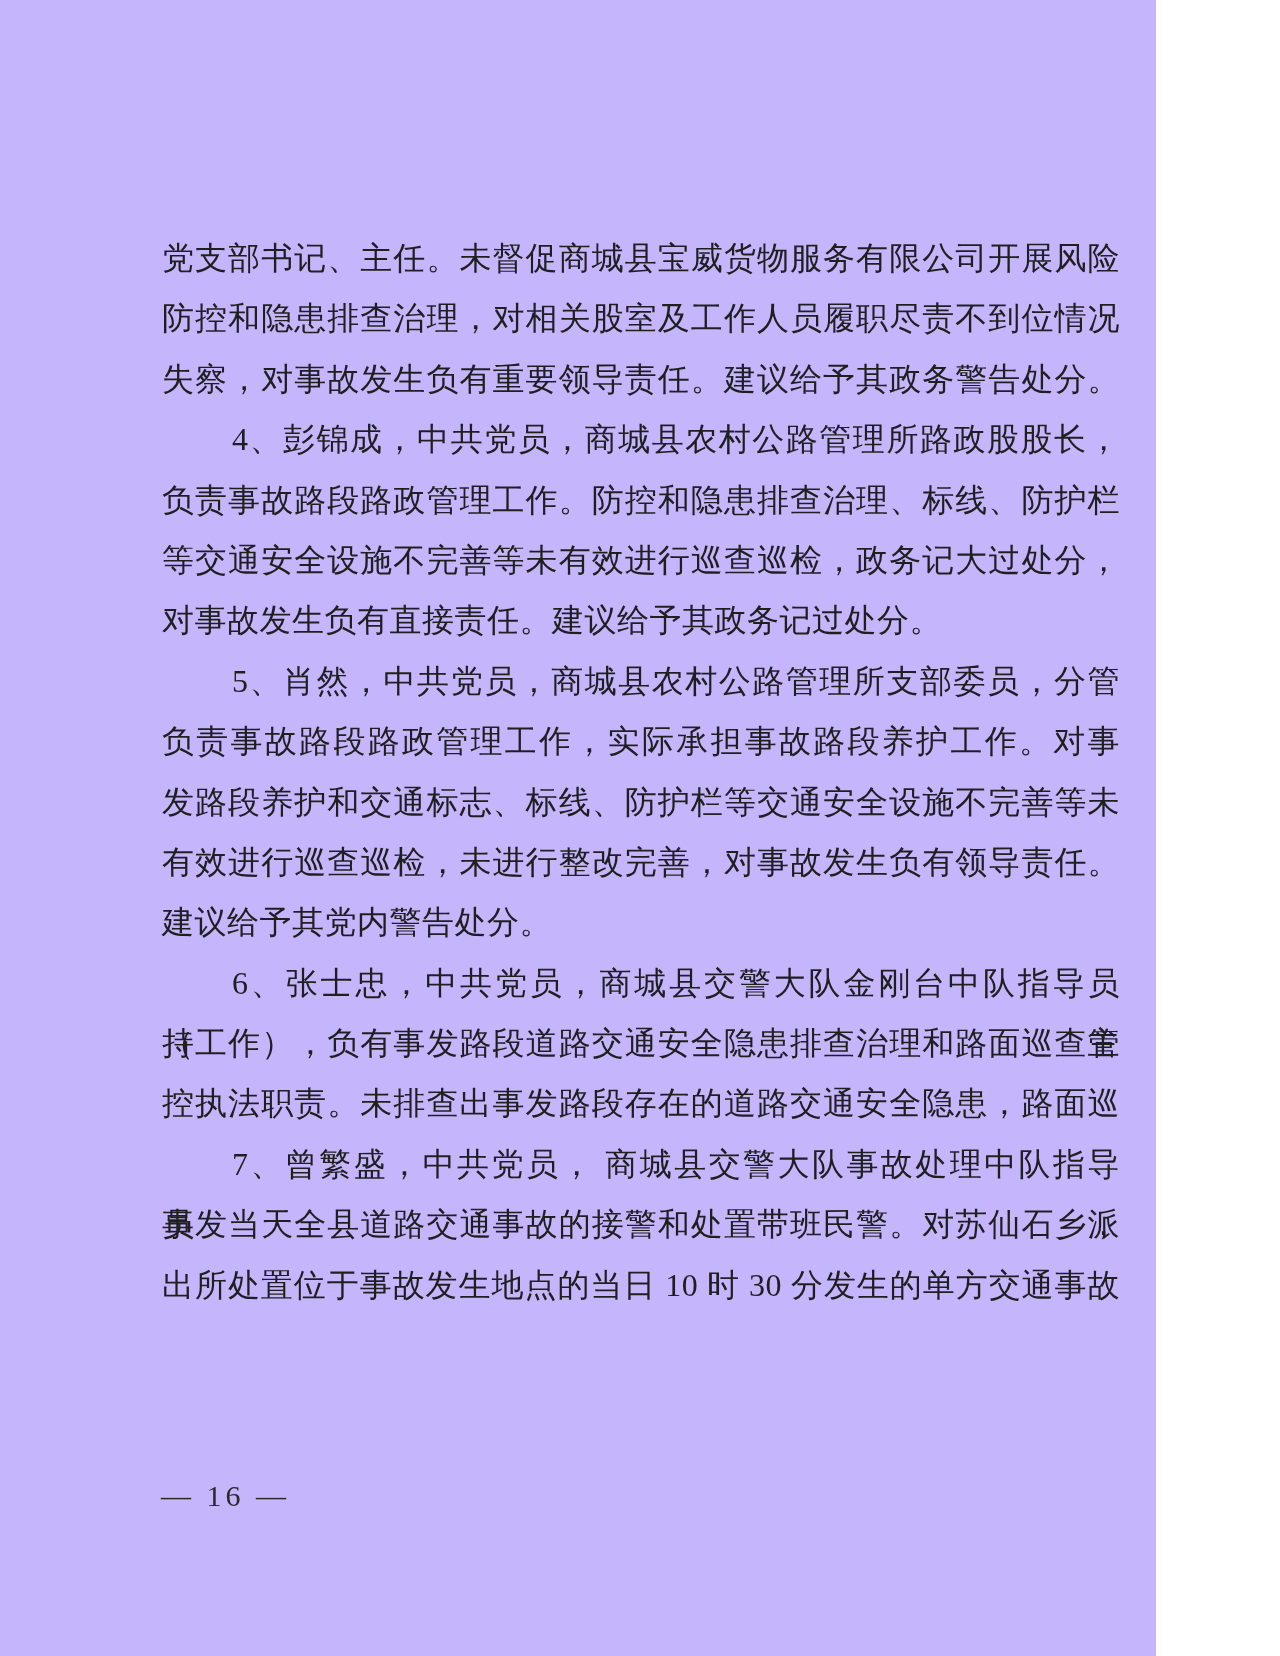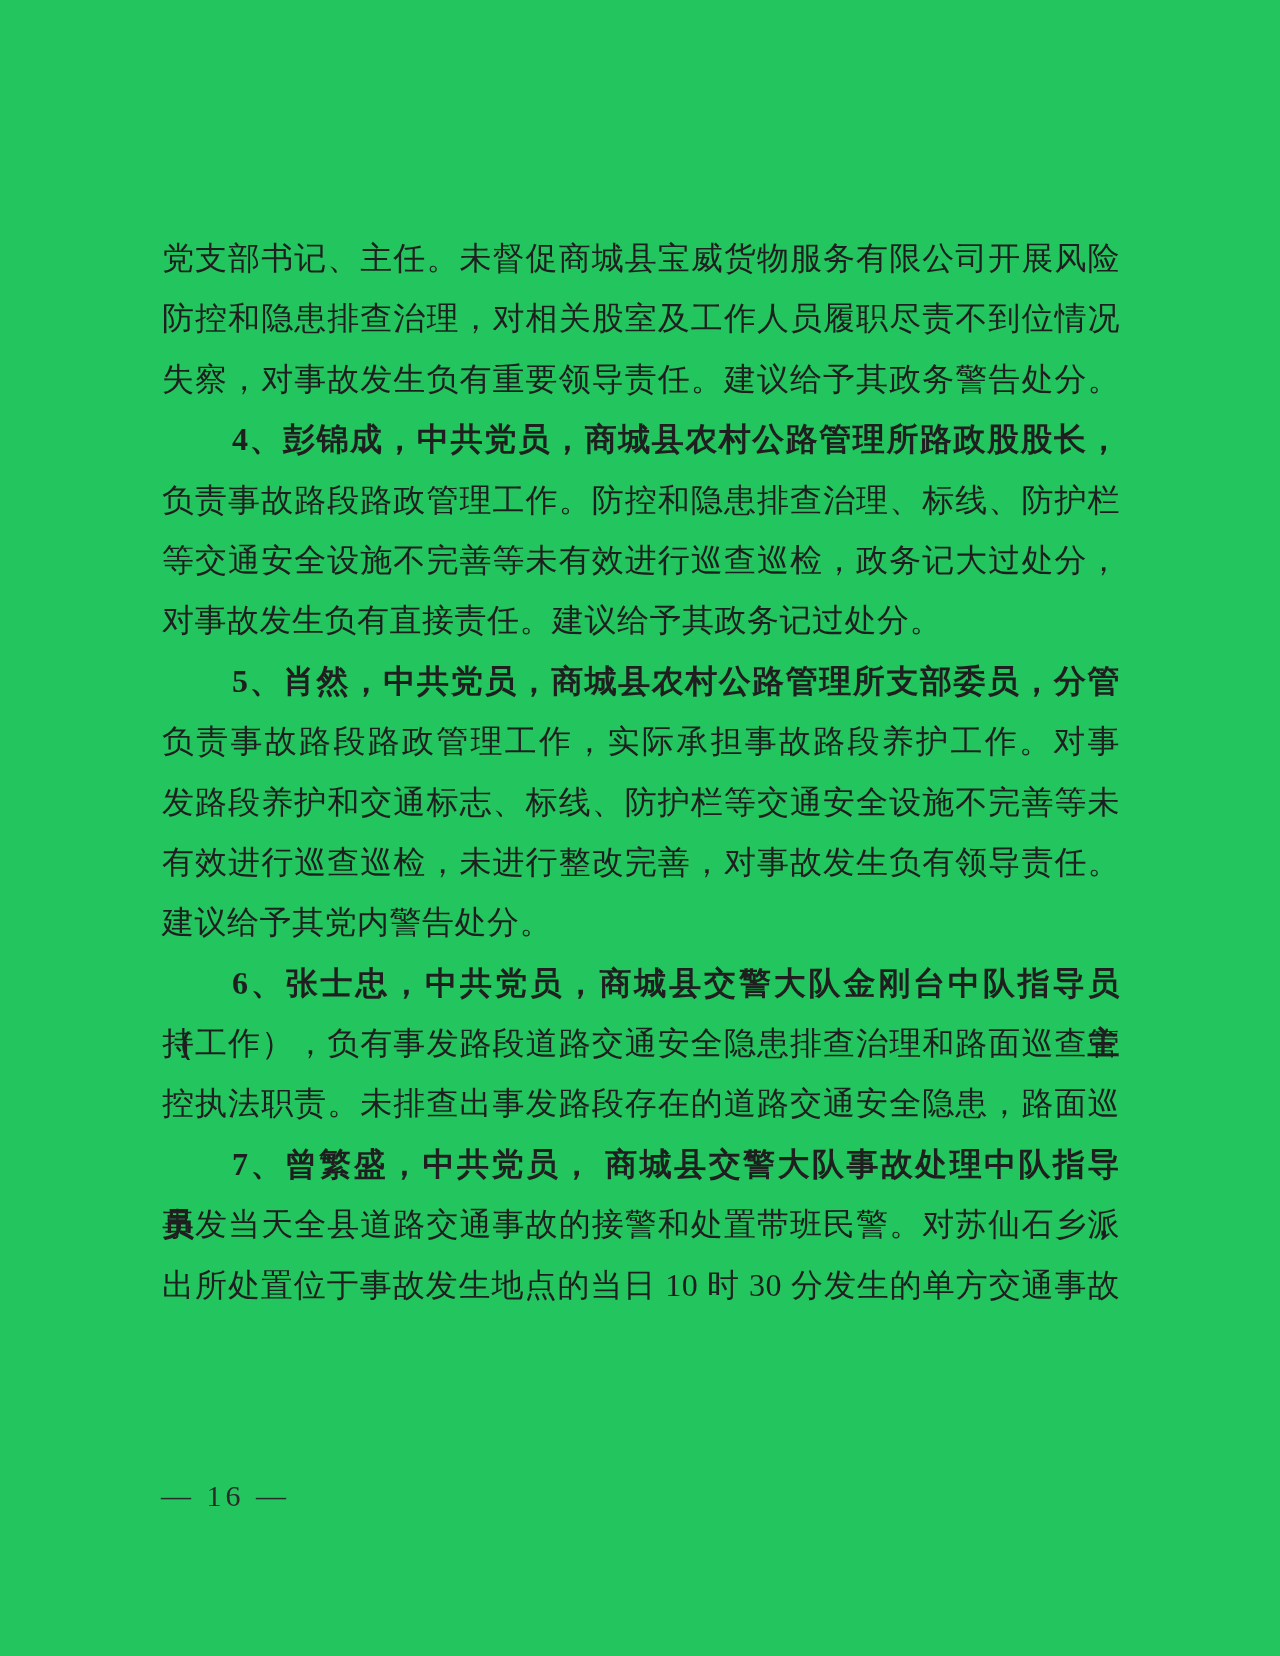--- a/index.html
+++ b/index.html
@@ -2,23 +2,23 @@
 <html><head>
 <meta charset="utf-8">
 <style>
   html, body {
     margin: 0;
     padding: 0;
     background: #ffffff;
   }
   .page {
     position: relative;
-    width: 1280px;
+    width: 1156px;
     height: 1656px;
-    background: #22c55e;
+    background: #c4b5fd;
     color: #1f1f1f;
     font-family: "Liberation Serif", "DejaVu Serif", serif;
     overflow: hidden;
   }
   .textblock {
     position: absolute;
     left: 162px;
     top: 228px;
     width: 958px;
   }
@@ -28,21 +28,20 @@
     font-size: 32px;
     text-align: justify;
     text-align-last: justify;
     text-justify: inter-character;
     letter-spacing: 0.5px;
     white-space: normal;
     overflow: visible;
   }
   .line.indent {
     text-indent: 70px;
-    font-weight: bold;
   }
   .line.end {
     text-align: right;
     text-align-last: left;
   }
   .pagenum {
     position: absolute;
     left: 161px;
     top: 1476px;
     font-size: 30px;

